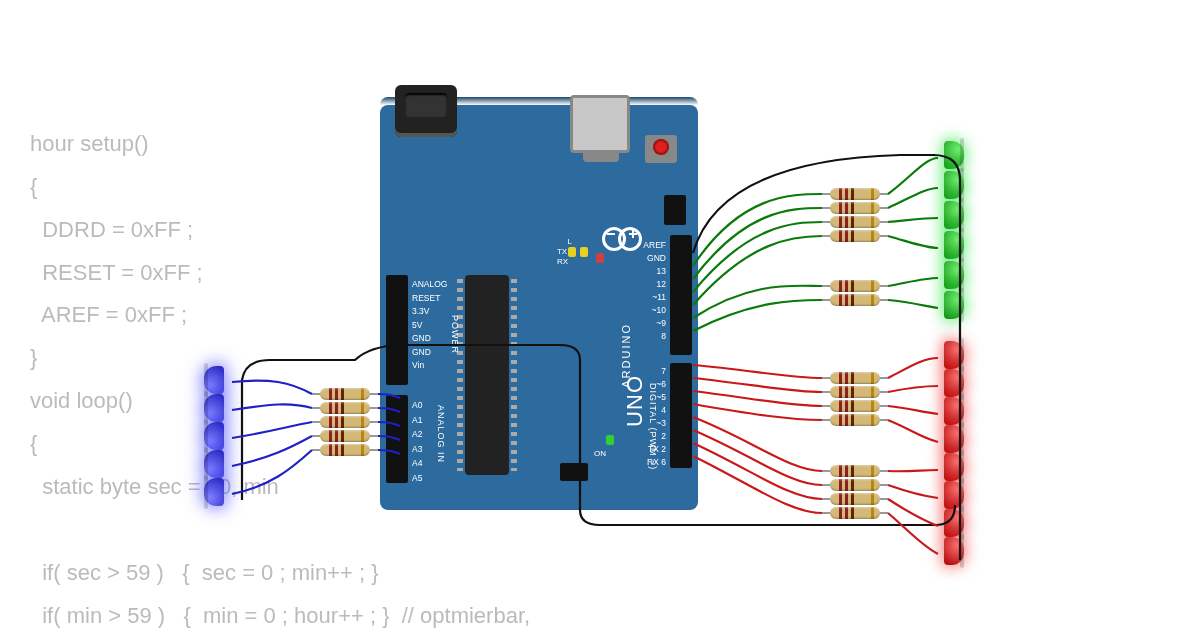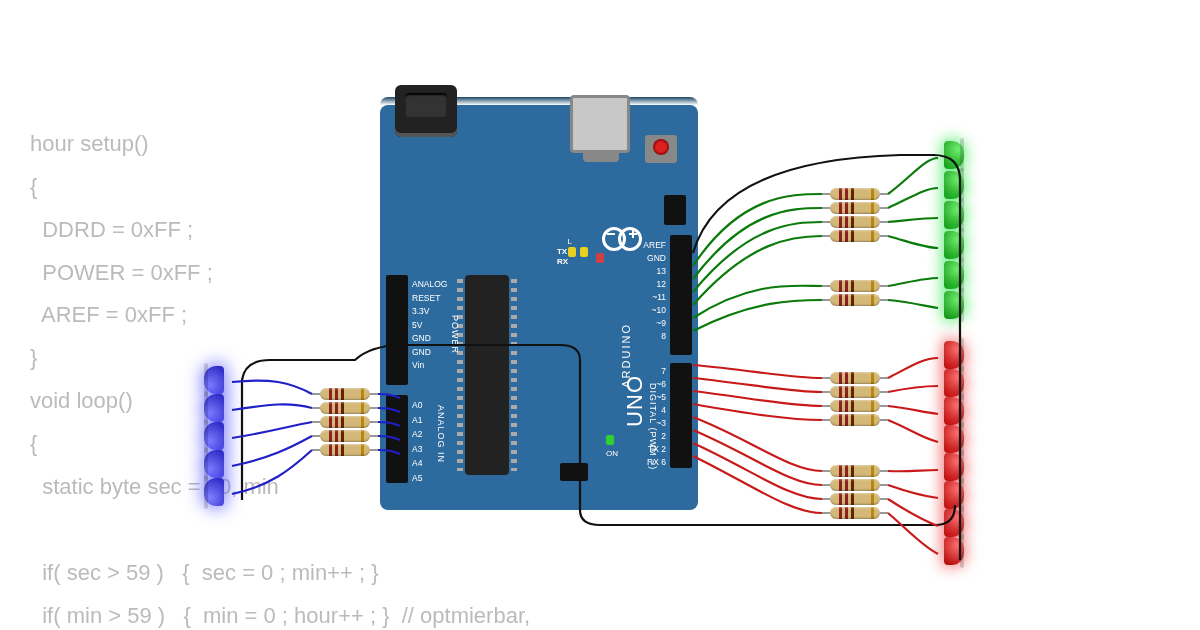--- a/index.html
+++ b/index.html
@@ -133,23 +133,23 @@
   }
   .infinity::before{left:0;}
   .infinity::after{right:0;}
   .infinity .minus{position:absolute;left:5px;top:8px;width:8px;height:2px;background:#fff;}
   .infinity .plus{position:absolute;right:5px;top:8px;width:8px;height:2px;background:#fff;}
   .infinity .plusv{position:absolute;right:8px;top:5px;width:2px;height:8px;background:#fff;}
   .tx-rx-leds { position:absolute; right:110px; top:142px; display:flex; gap:4px;}
   .led-tiny { width:8px; height:10px; border-radius:2px;}
   .led-tiny.yellow{background:#e8d020;}
   .led-tiny.red{background:#d04040;}
-  .txrx-label{position:absolute; right:130px; top:142px; color:#fff; font-size:8px; line-height:10px;font-weight:bold;}
+  .txrx-label{position:absolute; right:130px; top:142px; color:#fff; font-size:8px; line-height:10px;}
   .on-led{position:absolute; right:84px; top:330px; width:8px; height:10px; background:#30d030; border-radius:2px;}
-  .on-label{position:absolute; right:80px; top:344px; color:#fff; font-size:8px;}
+  .on-label{position:absolute; right:92px; top:344px; color:#fff; font-size:8px;}
   .l-label{position:absolute;right:126px;top:132px;color:#fff;font-size:8px;}
   .icsp{position:absolute; right:110px; top:358px; width:28px; height:18px; background:#111; border-radius:2px;}
   .icsp2{position:absolute; right:12px; top:90px; width:22px; height:30px; background:#111; border-radius:2px;}
   
   .led {
     position: absolute;
     width: 28px;
     height: 20px;
     border-radius: 12px 12px 4px 4px;
     transform: rotate(90deg);
@@ -189,21 +189,21 @@
   .wire.blue { stroke:#2020c8; }
   .wire.black { stroke:#111; }
 </style>
 </head>
 <body>
 
 <div class="code-bg">
 <span>hour setup()</span>
 <span>{</span>
 <span>  DDRD = 0xFF ;</span>
-<span>  POWER = 0xFF ;</span>
+<span>  RESET = 0xFF ;</span>
 <span>  AREF = 0xFF ;</span>
 <span>}</span>
 <span>void loop()</span>
 <span>{</span>
 <span>  static byte sec = 40, min</span>
 <span></span>
 <span>  if( sec &gt; 59 )   {  sec = 0 ; min++ ; }</span>
 <span>  if( min &gt; 59 )   {  min = 0 ; hour++ ; }  // optmierbar,</span>
 </div>
 

